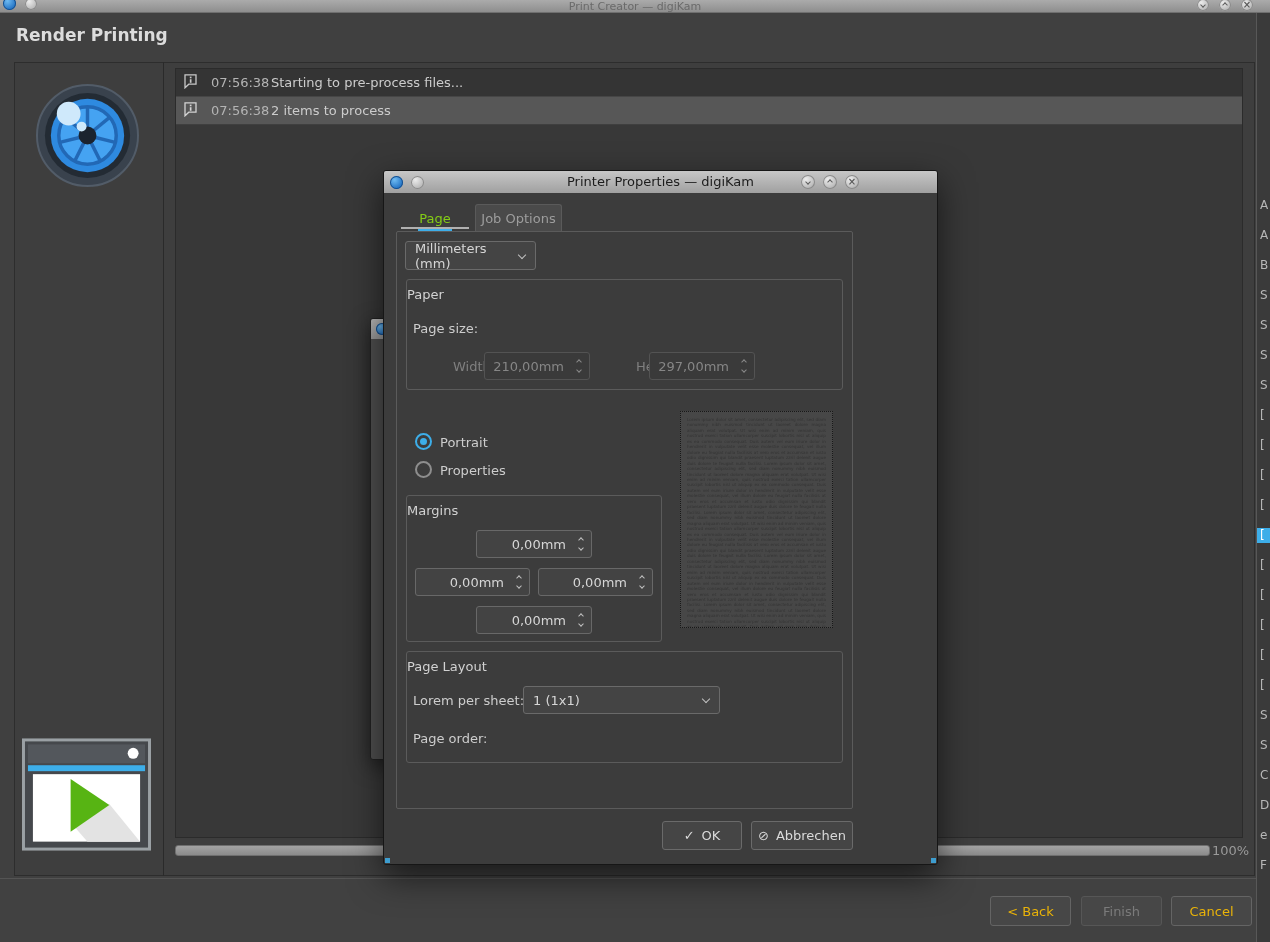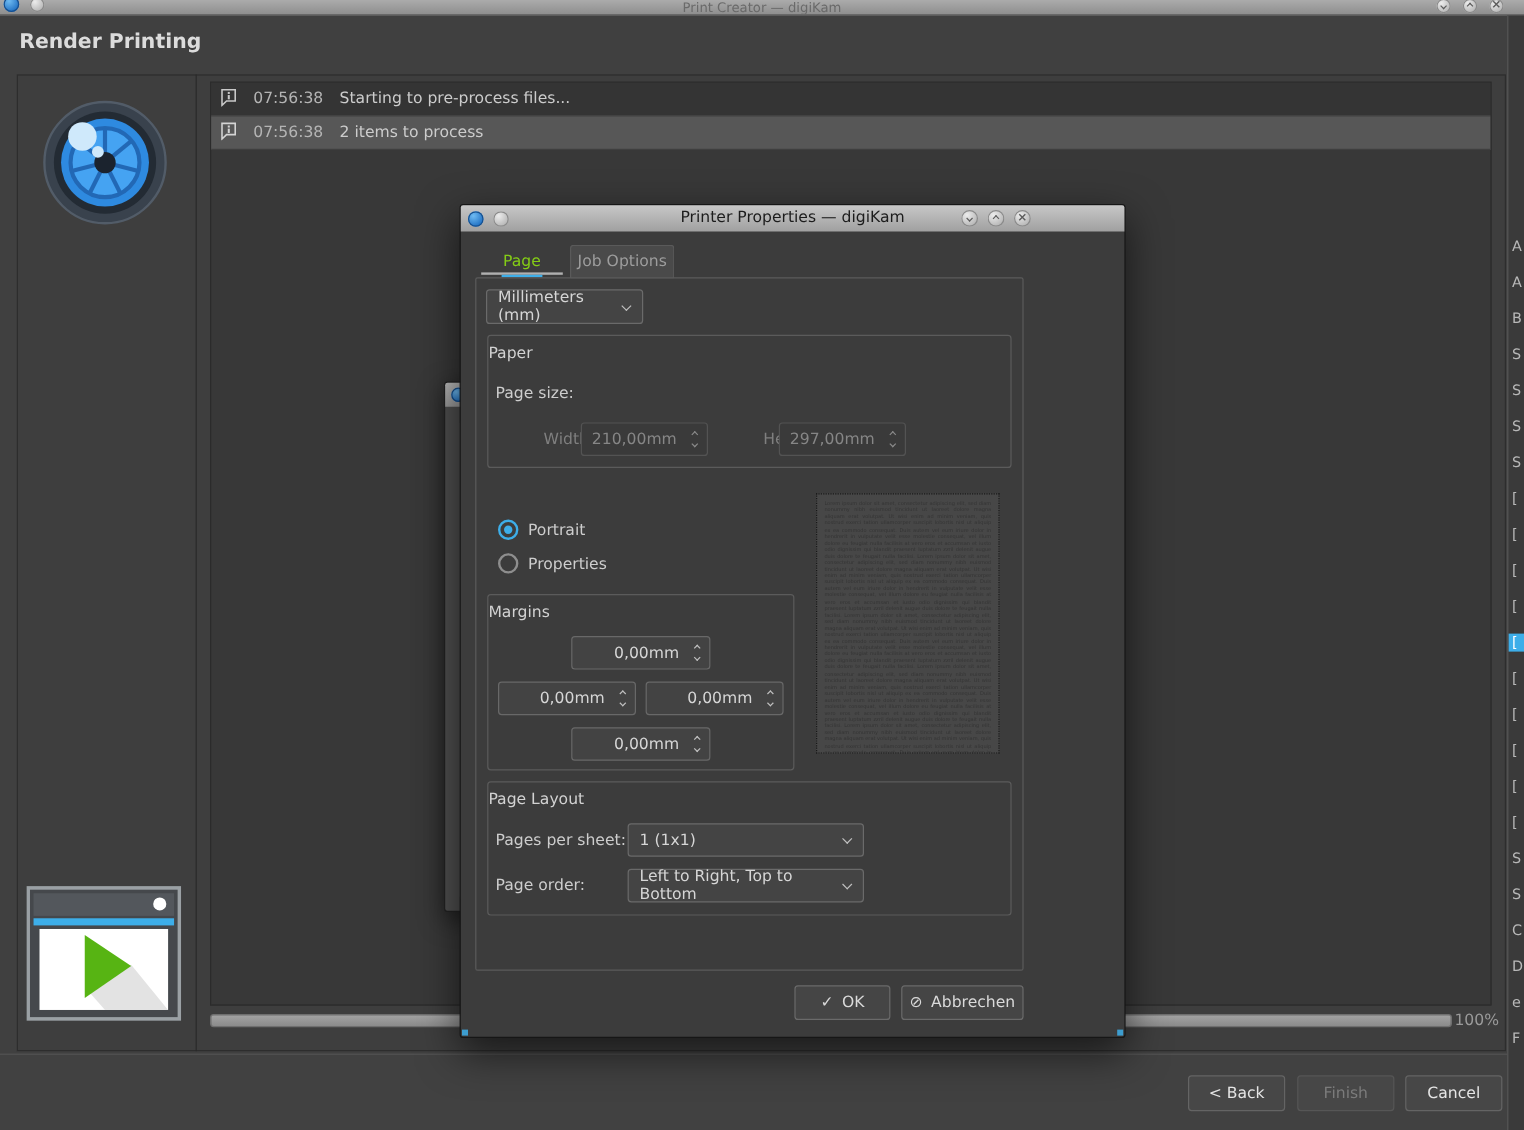--- a/index.html
+++ b/index.html
@@ -29,32 +29,32 @@
   
   .page-heading { left:16px; top:25px; font-size:17px; font-weight:bold; color:#dcdcdc; }
   .content-frame { left:14px; top:62px; width:1241px; height:814px; border:1px solid #2d2d2d; background:#3e3e3e; }
   .sidebar { left:14px; top:62px; width:150px; height:814px; border-right:1px solid #2a2a2a; }
 
   
   .log-panel { left:175px; top:68px; width:1068px; height:770px; background:#383838; border:1px solid #2b2b2b; }
   .log-row { position:absolute; left:0; width:1066px; height:28px; display:flex; align-items:center; font-size:13px; }
   .log-row .ic { margin-left:7px; }
   .log-row .time { margin-left:13px; width:60px; color:#b4b4b4; }
-  .log-row .msg { margin-left:12px; color:#cccccc; }
+  .log-row .msg { margin-left:0; color:#cccccc; }
   .row0 { top:0; background:#343434; border-bottom:1px solid #464646; }
   .row1 { top:28px; background:#575757; border-bottom:1px solid #3f3f3f; }
 
   
   .progress { left:175px; top:845px; width:1035px; height:11px; border-radius:3px;
     background:linear-gradient(#a3a3a3,#8b8b8b); border:1px solid #6f6f6f; }
   .progress-label { left:1212px; top:843px; font-size:13px; color:#9a9a9a; }
   .bottombar { left:0; top:878px; width:1270px; height:64px; background:#414141; border-top:1px solid #545454; }
   .wiz-btn { position:absolute; width:81px; height:30px; top:896px; background:#474747;
     border:1px solid #646464; border-radius:3px; display:flex; align-items:center; justify-content:center;
-    font-size:13px; color:#e5e5e5; }
+    font-size:13px; color:#eab308; }
   .wiz-btn.disabled { color:#7b7b7b; border-color:#565656; }
 
   
   .edge-strip { left:1256px; top:13px; width:14px; height:929px; background:#3a3a3a;
     border-left:1px solid #585858; overflow:hidden; }
   .edge-inner { margin-top:177px; }
   .edge-item { height:30px; line-height:30px; font-size:12px; color:#b8b8b8; padding-left:3px; overflow:hidden; }
   .edge-item.hl { height:15px; line-height:15px; margin:8px 0 7px; background:#3daee9; color:#fff; }
 
   
@@ -321,30 +321,26 @@
       <span>0,00mm</span>
       <span class="arrows">
           <span class="chv small light up"></span>
           <span class="chv small light"></span>
         </span>
     </div>
 
     <div class="group" style="left:22px;top:480px;width:437px;height:112px;">
       <div class="gtitle">Page Layout</div>
     </div>
-    <div class="lbl" style="left:29px;top:522px;">Pages per sheet:</div>
+    <div class="lbl" style="left:29px;top:522px;">Lorem per sheet:</div>
     <div class="combo" style="left:139px;top:515px;width:197px;height:28px;">
       <span>1 (1x1)</span>
       <span class="chv"></span>
     </div>
     <div class="lbl" style="left:29px;top:560px;">Page order:</div>
-    <div class="combo" style="left:139px;top:553px;width:197px;height:28px;">
-      <span>Left to Right, Top to Bottom</span>
-      <span class="chv"></span>
-    </div>
 
     <div class="dlg-btn" style="left:278px;width:80px;">
       <span>✓</span>
       <span>OK</span>
     </div>
     <div class="dlg-btn" style="left:367px;width:102px;">
       <span>⊘</span>
       <span>Abbrechen</span>
     </div>
 

